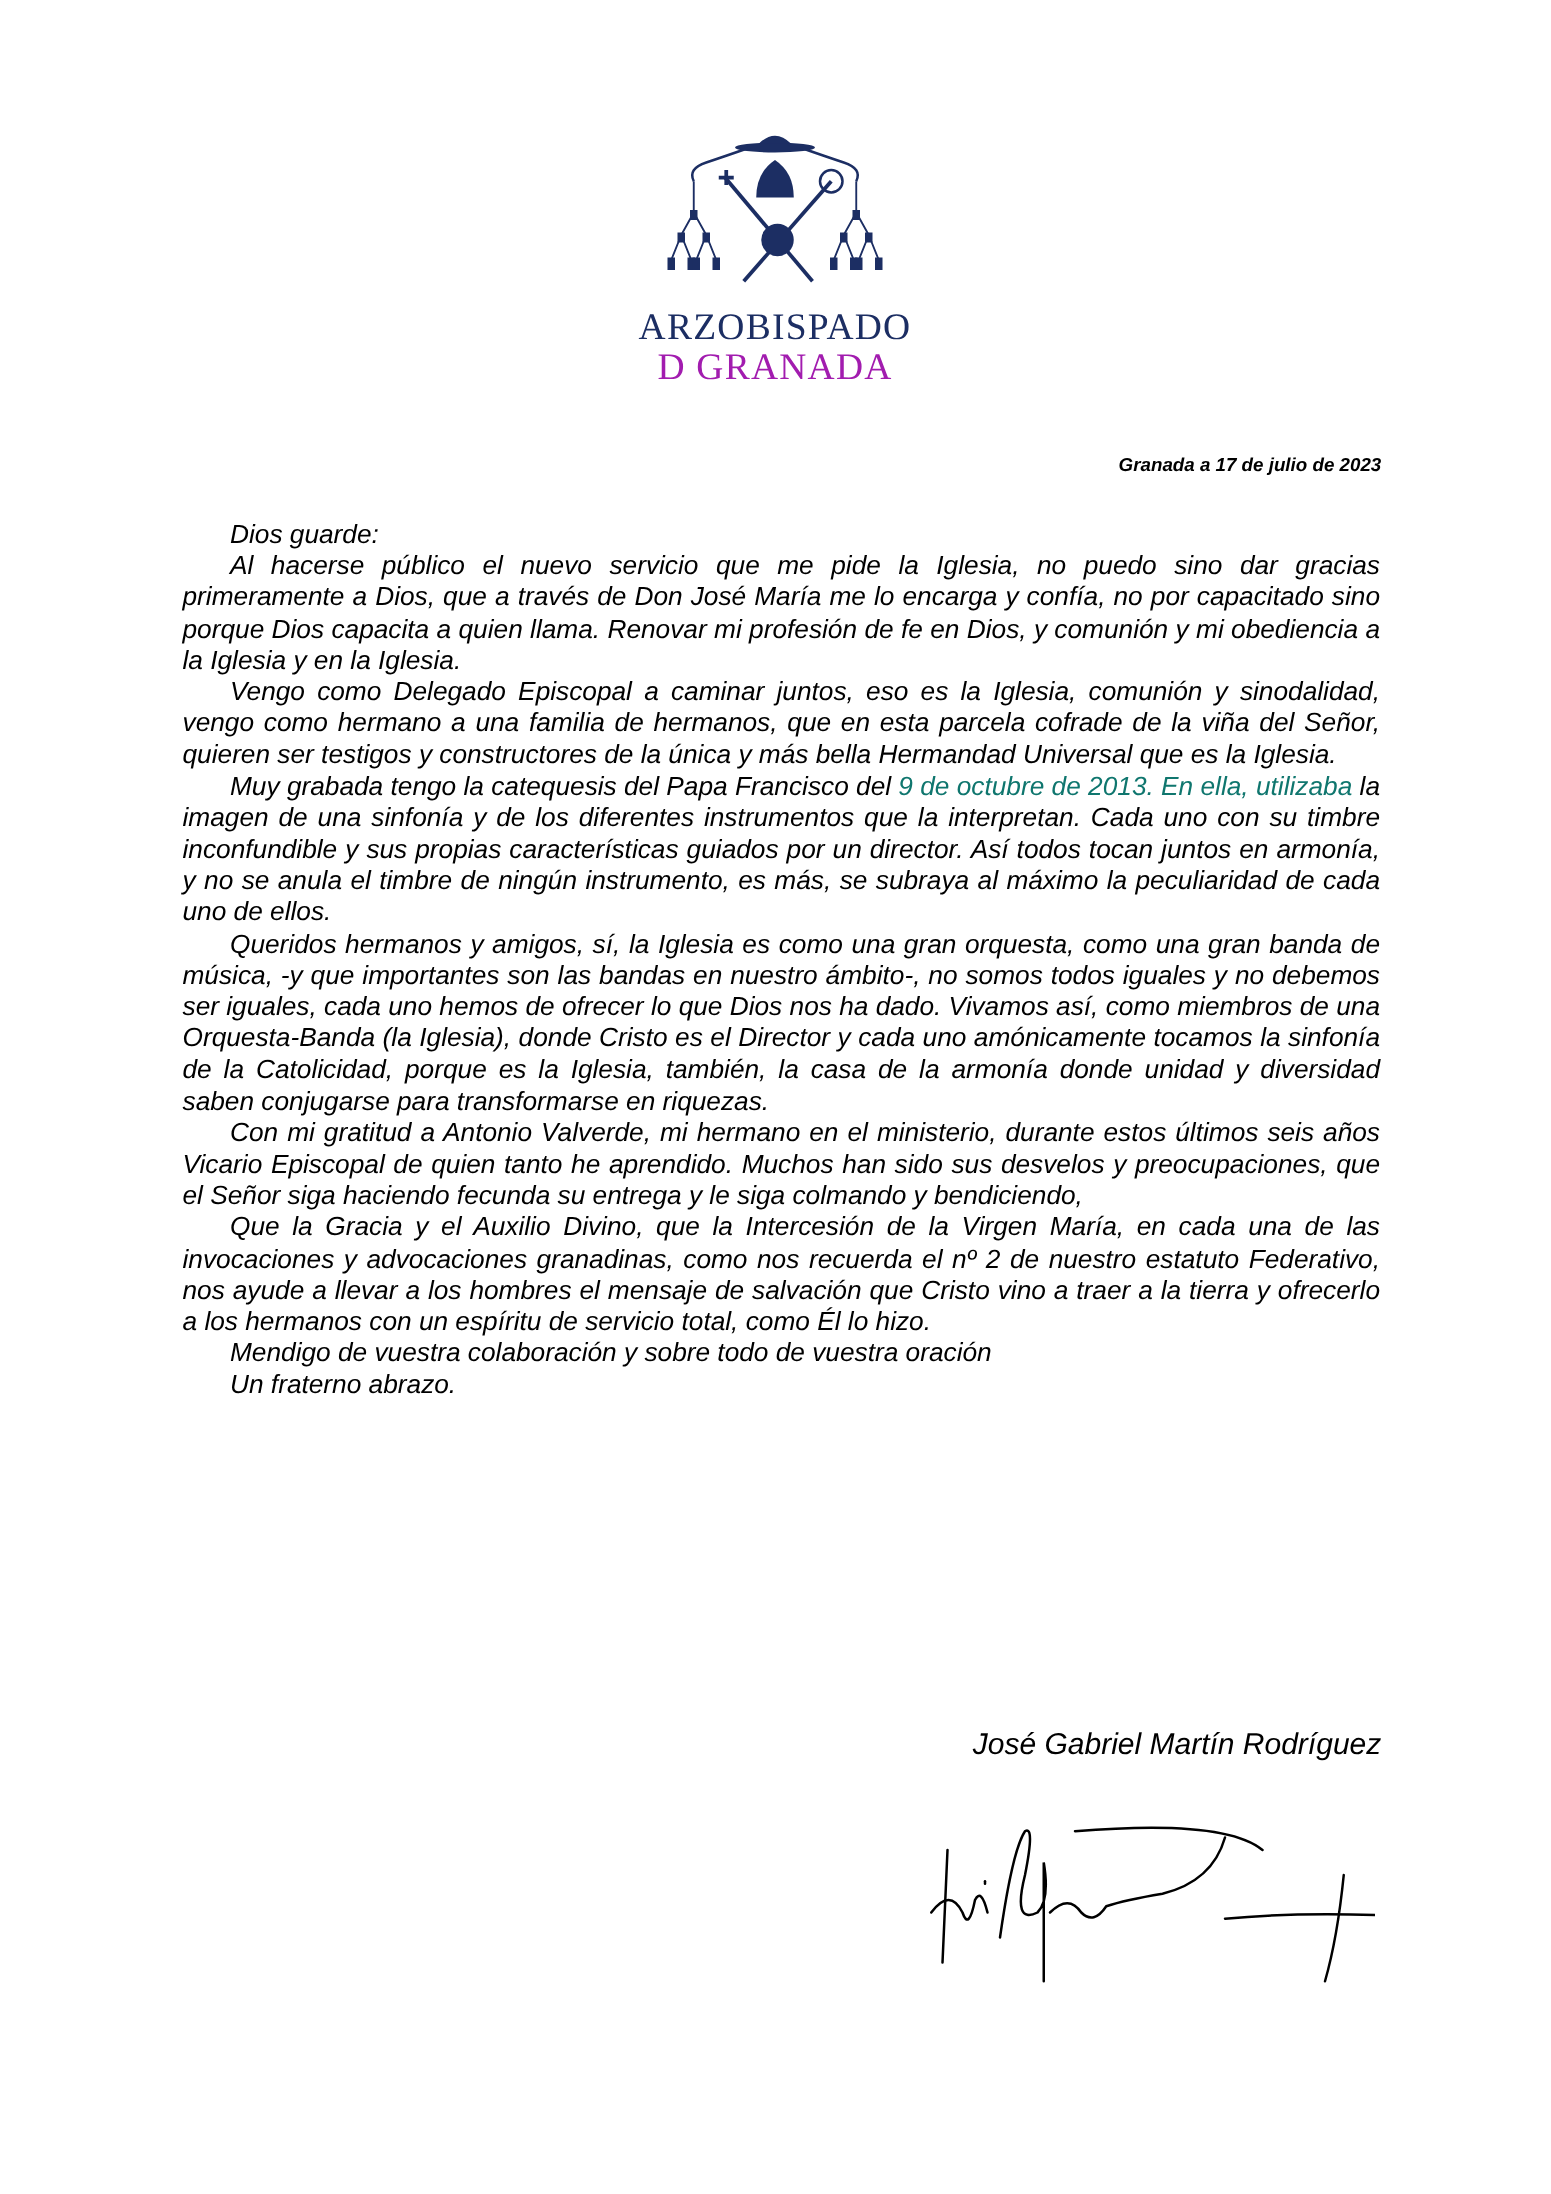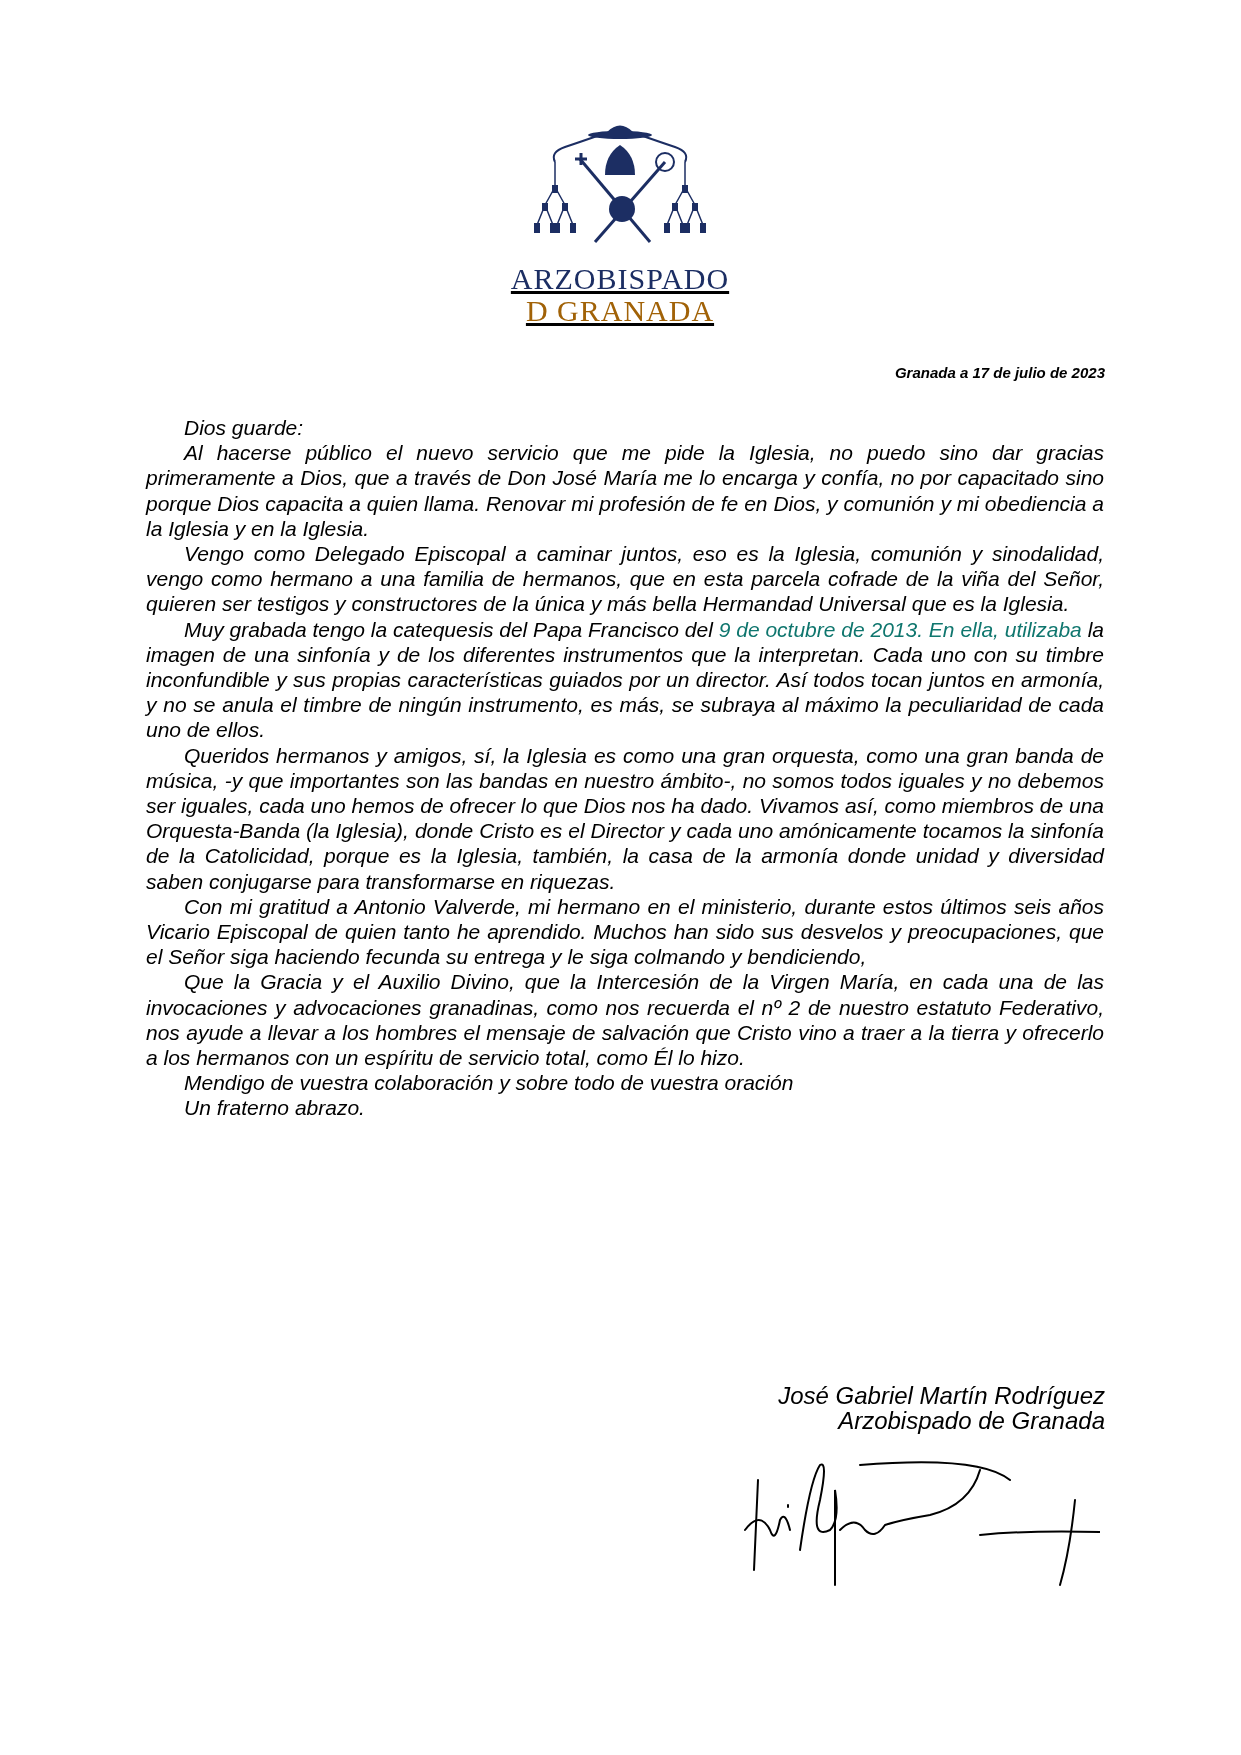--- a/index.html
+++ b/index.html
@@ -1,21 +1,21 @@
 <!DOCTYPE html>
 <html><head>
 <meta charset="utf-8">
 <style>
   html, body { margin: 0; padding: 0; background: #ffffff; }
   body { width: 1241px; height: 1755px; position: relative; overflow: hidden;
          font-family: "Liberation Sans", sans-serif; color: #000; }
-  .logo { position: absolute; left: 489px; top: 117px; width: 262px; height: 225px; text-align: center; text-decoration: underline; }
+  .logo { position: absolute; left: 489px; top: 100px; width: 262px; height: 225px; text-align: center; }
   .logo svg { display: block; margin: 0 auto; }
   .logo-line1 { font-family: "Liberation Serif", serif; color: #1c2e63; font-size: 30px; letter-spacing: 1px; line-height: 32px; margin-top: 6px; }
-  .logo-line2 { font-family: "Liberation Serif", serif; color: #a16207; font-size: 30px; letter-spacing: 1px; line-height: 32px; text-align: center; }
+  .logo-line2 { font-family: "Liberation Serif", serif; color: #a21caf; font-size: 30px; letter-spacing: 1px; line-height: 32px; text-align: center; }
   .date { position: absolute; right: 136px; top: 364px; font-weight: bold; font-style: italic; font-size: 15px; }
   .body-text { position: absolute; left: 146px; top: 415px; width: 958px; font-size: 21px; line-height: 25.2px; }
   .body-text p { margin: 0; text-align: justify; text-indent: 38px; font-style: italic; }
   .body-text p.greet { text-indent: 38px; }
   .hl { color: #0f766e; }
   .signature-block { position: absolute; right: 136px; top: 1383px; text-align: right; font-style: italic; font-size: 24px; line-height: 25px; }
   .signature { position: absolute; left: 740px; top: 1460px; width: 360px; height: 130px; }
 </style>
 </head>
 <body>
@@ -71,21 +71,20 @@
   <p><span>Muy grabada tengo la catequesis del Papa Francisco del </span><span class="hl">9 de octubre de 2013. En ella, utilizaba</span><span> la imagen de una sinfonía y de los diferentes instrumentos que la interpretan. Cada uno con su timbre inconfundible y sus propias características guiados por un director. Así todos tocan juntos en armonía, y no se anula el timbre de ningún instrumento, es más, se subraya al máximo la peculiaridad de cada uno de ellos.</span></p>
   <p>Queridos hermanos y amigos, sí, la Iglesia es como una gran orquesta, como una gran banda de música, -y que importantes son las bandas en nuestro ámbito-, no somos todos iguales y no debemos ser iguales, cada uno hemos de ofrecer lo que Dios nos ha dado.  Vivamos así, como miembros de una Orquesta-Banda (la Iglesia), donde Cristo es el Director y cada uno amónicamente tocamos la sinfonía de la Catolicidad, porque es la Iglesia, también, la casa de la armonía donde unidad y diversidad saben conjugarse para transformarse en riquezas.</p>
   <p>Con mi gratitud a Antonio Valverde, mi hermano en el ministerio, durante estos últimos seis años Vicario Episcopal de quien tanto he aprendido. Muchos han sido sus desvelos y preocupaciones, que el Señor siga haciendo fecunda su entrega y le siga colmando y bendiciendo,</p>
   <p>Que la Gracia y el Auxilio Divino, que la Intercesión de la Virgen María, en cada una de las invocaciones y advocaciones granadinas, como nos recuerda el nº 2 de nuestro estatuto Federativo, nos ayude a llevar a los hombres el mensaje de salvación que Cristo vino a traer a la tierra y ofrecerlo a los hermanos con un espíritu de servicio total, como Él lo hizo.</p>
   <p>Mendigo de vuestra colaboración y sobre todo de vuestra oración</p>
   <p>Un fraterno abrazo.</p>
 </div>
 
 <div class="signature-block">
   <div>José Gabriel Martín Rodríguez</div>
-  <div>Arzobispado de Granada</div>
 </div>
 
 <svg class="signature" viewBox="0 0 360 130">
   <g fill="none" stroke="#000" stroke-width="2" stroke-linecap="round">
     <path d="M18 20 L14 110"></path>
     <path d="M5 70 Q20 50 30 70 Q35 85 40 60 Q45 50 50 70"></path>
     <path d="M48 45 L48 47"></path>
     <path d="M60 90 Q70 20 80 5 Q88 0 80 40 Q70 80 90 70 Q100 60 95 30 L95 125"></path>
     <path d="M100 70 Q115 55 125 70 Q135 80 145 65 Q160 60 190 55 Q230 45 240 10"></path>
     <path d="M120 5 Q240 -5 270 20"></path>

